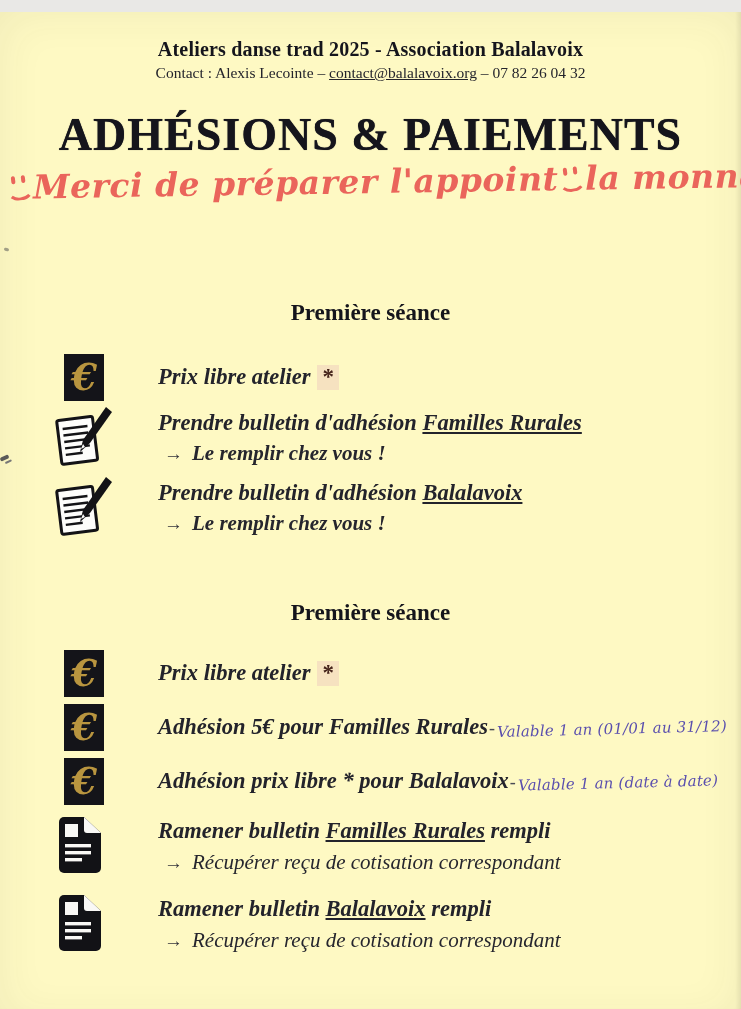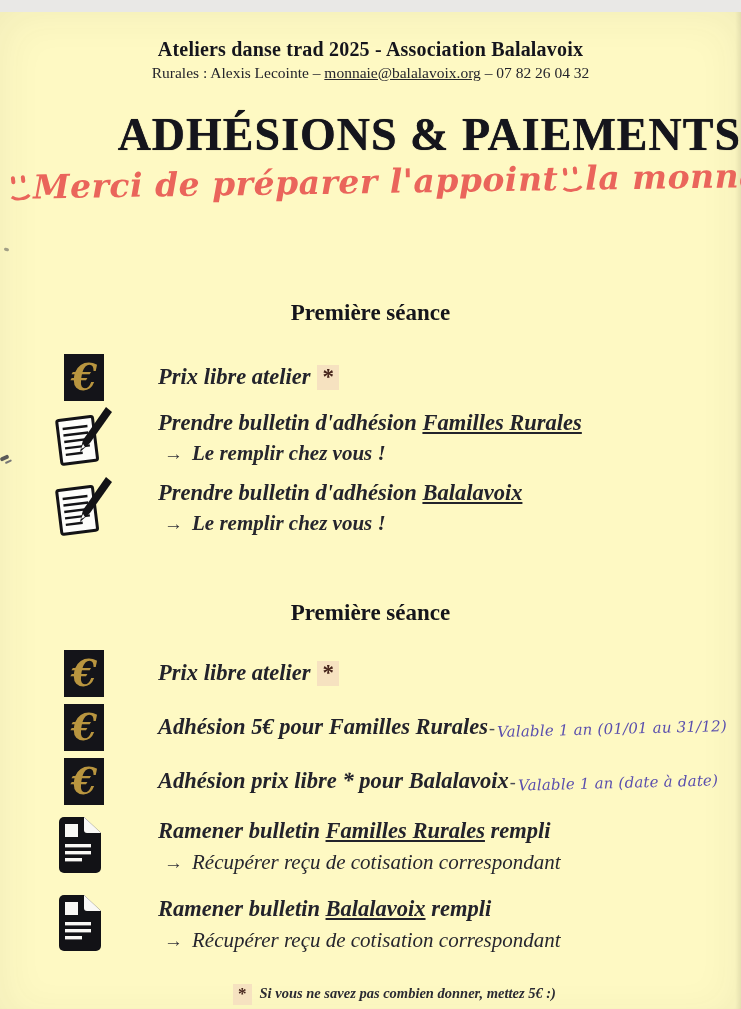--- a/index.html
+++ b/index.html
@@ -17,21 +17,21 @@
   .speck.s1{left:0;top:444px;width:9px;height:4px;transform:rotate(-25deg);box-shadow:2px 5px 0 -1px #777;}
   .speck.s2{left:4px;top:236px;width:5px;height:3px;opacity:.55;transform:rotate(15deg);}
 
   
   .hdr{position:absolute;left:0;top:26px;width:100%;text-align:center;}
   .hdr-title{font-size:20px;font-weight:bold;letter-spacing:.2px;color:#15151c;}
   .hdr-contact{margin-top:3px;font-size:15.5px;color:#24242c;}
   .hdr-contact .email{text-decoration:underline;}
 
   
-  .main-title{position:absolute;left:0;top:96px;width:100%;text-align:right;
+  .main-title{position:absolute;left:0;top:96px;width:100%;text-align:center;
     font-size:46px;font-weight:bold;letter-spacing:1px;color:#15151c;
     text-shadow:0 0 .7px #15151c;}
 
   
   .rednote{position:absolute;left:6px;top:150px;width:741px;
     display:flex;align-items:center;justify-content:space-between;
     font-family:"DejaVu Serif",serif;font-style:italic;font-weight:bold;
     font-size:33px;color:#ea655b;white-space:nowrap;
     transform:rotate(-.9deg);letter-spacing:.5px;}
   .smiley{position:relative;width:27px;height:24px;flex:0 0 auto;transform:rotate(-6deg);}
@@ -76,21 +76,21 @@
 <body>
 
 <div class="page">
   <div class="edge-shade"></div>
   <div class="bottom-shade"></div>
   <div class="speck s1"></div>
   <div class="speck s2"></div>
 
   <div class="hdr">
     <div class="hdr-title">Ateliers danse trad 2025 - Association Balalavoix</div>
-    <div class="hdr-contact"><span>Rurales : Alexis Lecointe – </span><span class="email">monnaie@balalavoix.org</span><span> – 07 82 26 04 32</span></div>
+    <div class="hdr-contact"><span>Contact : Alexis Lecointe – </span><span class="email">contact@balalavoix.org</span><span> – 07 82 26 04 32</span></div>
   </div>
 
   <div class="main-title">ADHÉSIONS &amp; PAIEMENTS</div>
 
   <div class="rednote">
     <span class="smiley"></span>
     <span>Merci de préparer l'appoint</span>
     <span class="smiley"></span>
     <span>la monnaie</span>
   </div>
@@ -172,14 +172,13 @@
     <path d="M8 1 H28 L45 17 V52 a5 5 0 0 1 -5 5 H8 a5 5 0 0 1 -5 -5 V6 a5 5 0 0 1 5 -5 Z" fill="#121216"></path>
     <path d="M28 1 L45 17 H31 a3 3 0 0 1 -3 -3 Z" fill="#f9f8f5"></path>
     <rect x="9" y="8" width="13" height="13" fill="#f9f8f5"></rect>
     <rect x="9" y="28" width="26" height="3.4" fill="#f9f8f5"></rect>
     <rect x="9" y="35" width="26" height="3.4" fill="#f9f8f5"></rect>
     <rect x="9" y="42" width="17" height="3.4" fill="#f9f8f5"></rect>
   </svg>
   <div class="item-text" style="left:158px;top:884px;"><span>Ramener bulletin </span><span class="u">Balalavoix</span><span> rempli</span></div>
   <div class="sub-line" style="left:164px;top:916px;"><span class="arrow">→</span><span>Récupérer reçu de cotisation correspondant</span></div>
 
-  <div class="footnote"><span class="star-badge">*</span><span>Si vous ne savez pas combien donner, mettez 5€ :)</span></div>
 </div>
 
 </body></html>

